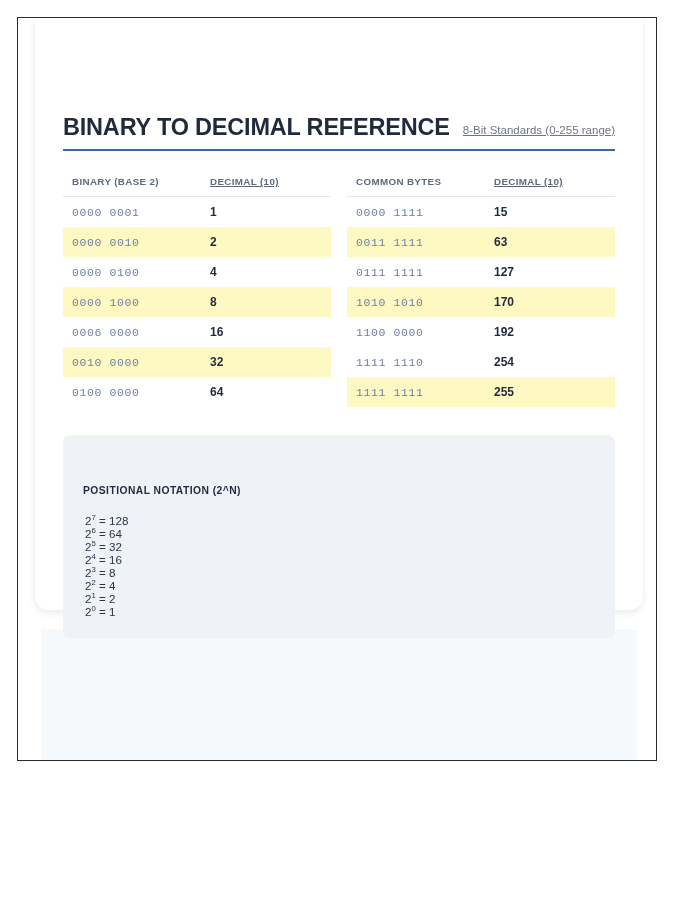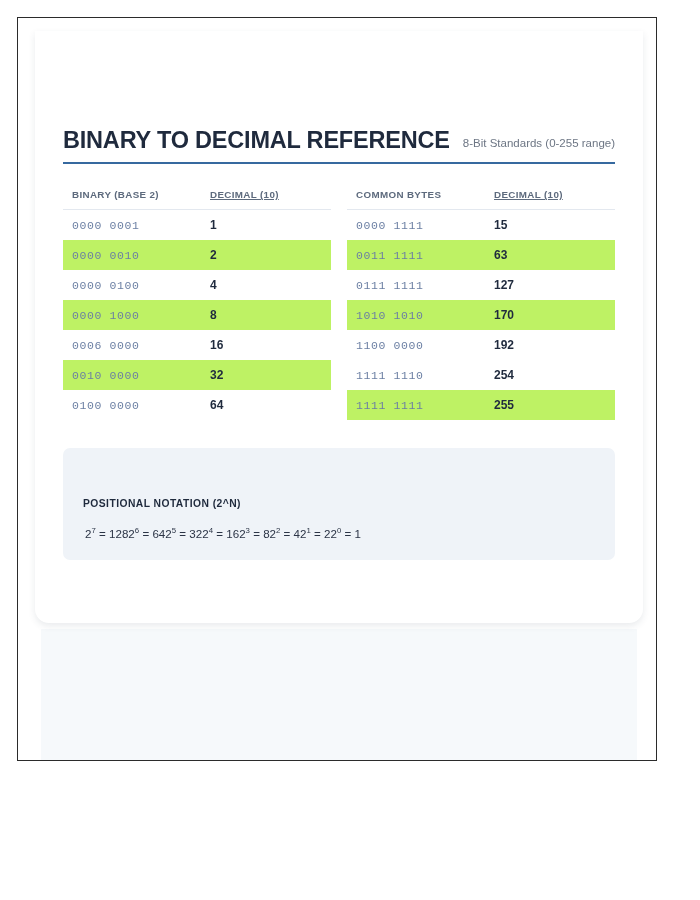--- a/index.html
+++ b/index.html
@@ -44,21 +44,21 @@
     top: 611px;
     width: 596px;
     height: 132px;
     background: #f6f9fb;
   }
 
   
   .card {
     position: absolute;
     left: 17px;
-    top: 13px;
+    top: 0;
     width: 608px;
     height: 592px;
     background: #ffffff;
     border-radius: 0 0 14px 14px;
     box-shadow: 0 3px 7px rgba(40,55,80,0.10);
     box-sizing: border-box;
     z-index: 2;
   }
 
   .card-inner {
@@ -82,20 +82,21 @@
     color: #1f2a3d;
     line-height: 1;
     white-space: nowrap;
   }
   .doc-subtitle {
     font-size: 11.5px;
     color: #6d7684;
     white-space: nowrap;
     margin-left: auto;
     transform: translateY(-1px);
+    text-decoration: underline;
   }
   .title-rule {
     margin-top: 9px;
     height: 2.6px;
     width: 100%;
     background: #36699f;
   }
 
   
   .tables-row {
@@ -130,43 +131,44 @@
     color: #6b7fa3;
     letter-spacing: 0.6px;
     width: 148px;
   }
   .bt-table td.dec {
     font-size: 12px;
     font-weight: bold;
     color: #1f2a3d;
     padding-left: 13px;
   }
-  .bt-table tbody tr.alt td { background: #bef264; }
+  .bt-table tbody tr.alt td { background: #fef9c3; }
 
   
   .pos-panel {
     margin-top: 28px;
     width: 552px;
     box-sizing: border-box;
     background: #eff3f8;
     border-radius: 7px;
     padding: 18px 20px 20px 20px;
   }
   .pos-title {
     font-size: 10.3px;
     font-weight: bold;
     letter-spacing: 0.45px;
     color: #1f2a3d;
     margin-top: 32px;
   }
   .pos-items {
     display: flex;
-    justify-content: flex-start;
+    justify-content: center;
     margin-top: 18px;
     padding: 0 2px;
+    flex-direction: column;
   }
   .pos-item {
     font-size: 11.6px;
     color: #2b3446;
     white-space: nowrap;
   }
   .pos-item sup {
     font-size: 7.8px;
     vertical-align: super;
     line-height: 0;

